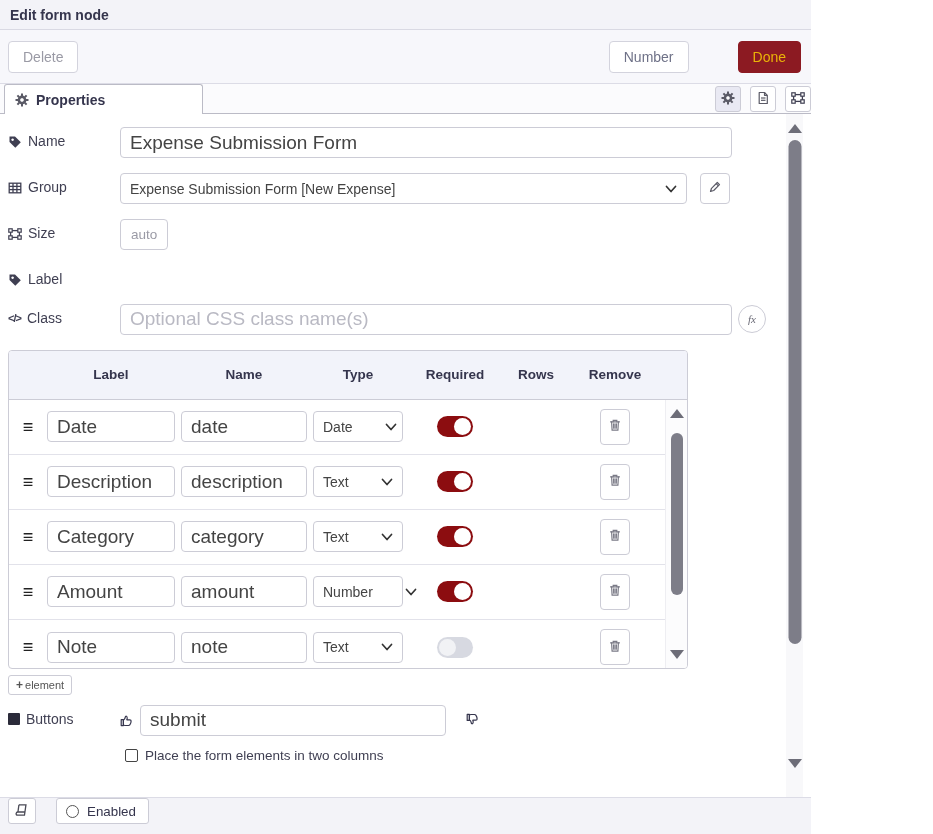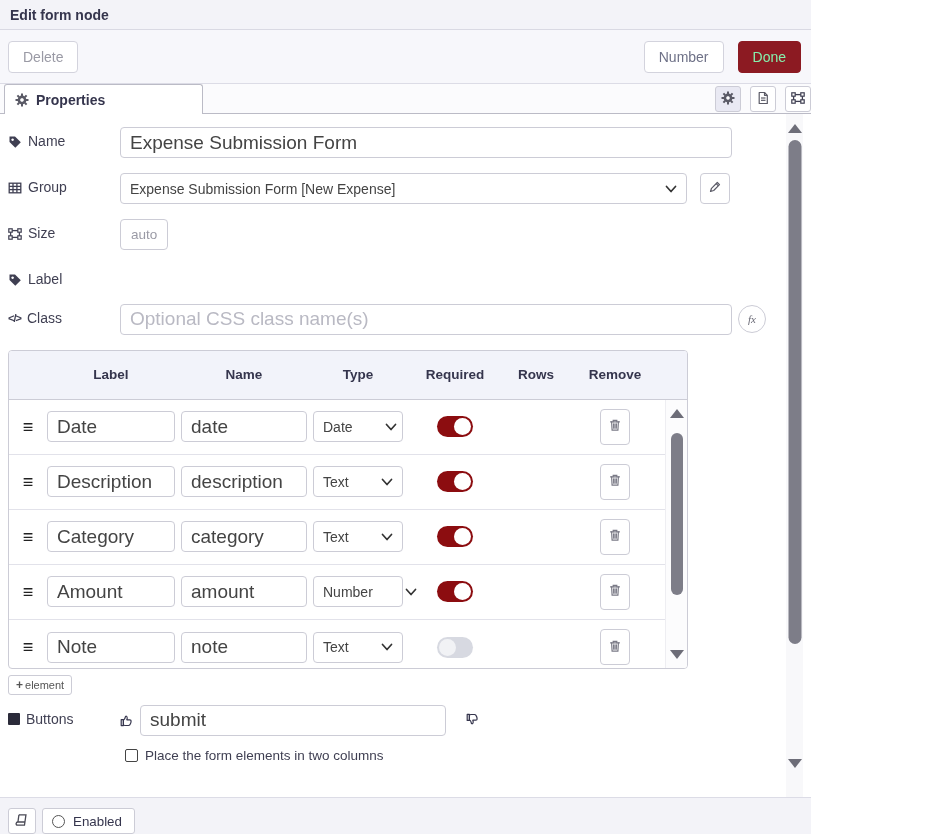--- a/index.html
+++ b/index.html
@@ -23,21 +23,21 @@
     display: flex; align-items: center; padding: 0 8px; flex: 0 0 auto;
   }
   .btn {
     display: inline-flex; align-items: center; justify-content: center;
     height: 32px; padding: 0 14px; border: 1px solid #d3d3dd; border-radius: 4px;
     background: #fff; color: #6e7187; font-size: 14px; cursor: pointer;
   }
   .btn-delete { color: #9a9aa5; }
   .toolbar-spacer { flex: 1; }
   .btn-cancel { margin-right: 14px; color: #6e7187; }
-  .btn-done { background: #8c1a22; border-color: #8c1a22; color: #86efac; margin-right: 2px; }
+  .btn-done { background: #8c1a22; border-color: #8c1a22; color: #eab308; margin-right: 2px; margin-left: 35px; }
 
   
   .tabbar {
     height: 30px; background: #fbfbfd; border-bottom: 1px solid #bbbbc6;
     display: flex; align-items: flex-end; position: relative; flex: 0 0 auto;
   }
   .tab {
     width: 199px; height: 30px; margin-left: 4px; background: #fff;
     border: 1px solid #bbbbc6; border-bottom: none; border-radius: 3px 3px 0 0;
     display: flex; align-items: center; padding: 0 10px; gap: 7px;
@@ -161,21 +161,21 @@
   .outer-scroll .arrow-up { top: 10px; }
   .outer-scroll .arrow-down { top: 645px; bottom: auto; }
   .outer-thumb {
     position: absolute; left: 50%; transform: translateX(-50%); width: 13px;
     top: 26px; height: 504px; background: #7d7d88; border-radius: 7px; cursor: grab;
   }
 
   
   .dlg-footer {
     height: 37px; background: #f3f3f8; border-top: 1px solid #dcdce6;
-    display: flex; align-items: flex-end; padding: 0 8px; gap: 6px; flex: 0 0 auto;
+    display: flex; align-items: flex-start; padding: 0 8px; gap: 20px; flex: 0 0 auto;
   }
   .enabled-btn {
     height: 26px; border: 1px solid #ccccd6; border-radius: 3px; background: #fff;
     display: inline-flex; align-items: center; gap: 8px; padding: 0 12px 0 9px;
     color: #35354d; cursor: pointer;
   }
   .radio-circle { width: 13px; height: 13px; border: 1.5px solid #555; border-radius: 50%; background: #fff; }
   .footer-icon-btn { width: 28px; height: 26px; }
 
   .lbl-icon { display: inline-flex; flex: 0 0 auto; color: #3f3f52; }

